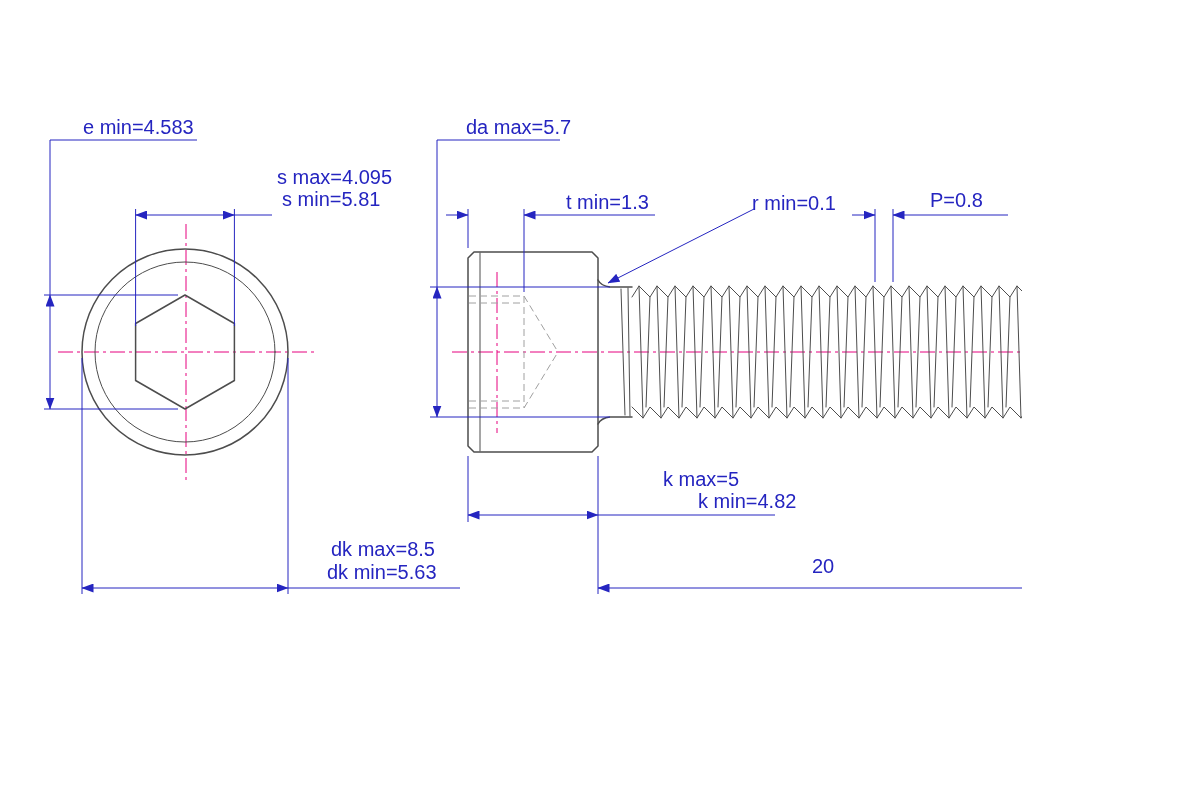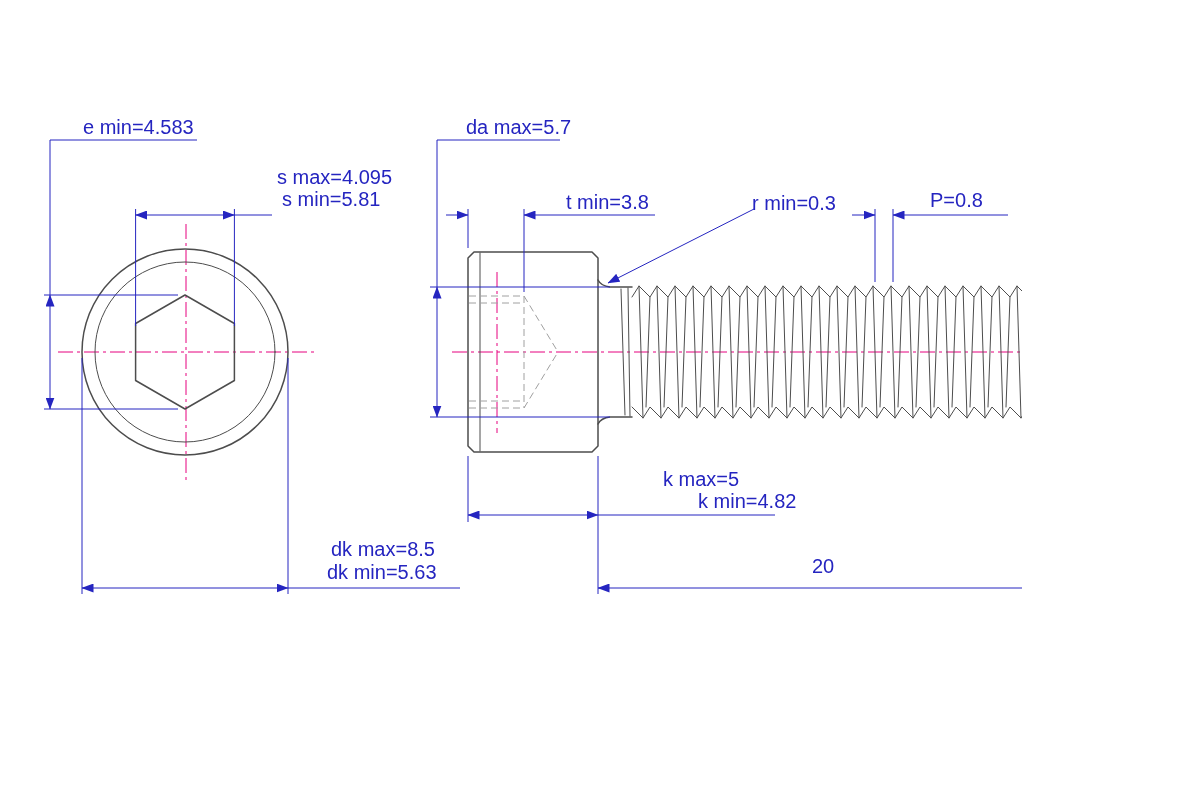--- a/index.html
+++ b/index.html
@@ -196,22 +196,22 @@
         <line class="dim" x1="598" y1="588" x2="1100" y2="588" marker-start="url(#ah)" marker-end="url(#ah)"></line>
       </g>
 
     </g>
   </svg>
 
   <div class="lbl" style="left:83px;top:116px">e min=4.583</div>
   <div class="lbl" style="left:466px;top:116px">da max=5.7</div>
   <div class="lbl" style="left:277px;top:166px">s max=4.095</div>
   <div class="lbl" style="left:282px;top:188px">s min=5.81</div>
-  <div class="lbl" style="left:566px;top:191px">t min=3.8</div>
-  <div class="lbl" style="left:752px;top:192px">r min=0.3</div>
+  <div class="lbl" style="left:566px;top:191px">t min=1.3</div>
+  <div class="lbl" style="left:752px;top:192px">r min=0.1</div>
   <div class="lbl" style="left:930px;top:189px">P=0.8</div>
   <div class="lbl" style="left:1138px;top:352px">M5</div>
   <div class="lbl" style="left:663px;top:468px">k max=5</div>
   <div class="lbl" style="left:698px;top:490px">k min=4.82</div>
   <div class="lbl" style="left:331px;top:538px">dk max=8.5</div>
   <div class="lbl" style="left:327px;top:561px">dk min=5.63</div>
   <div class="lbl" style="left:812px;top:555px">20</div>
 
 </div>
 

